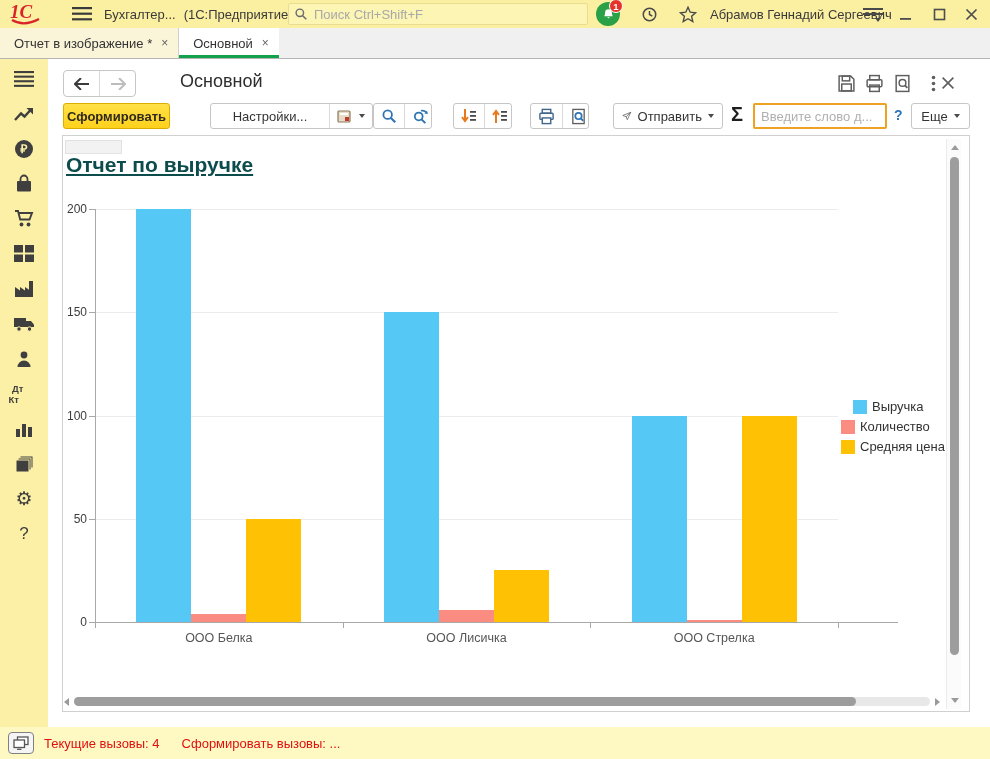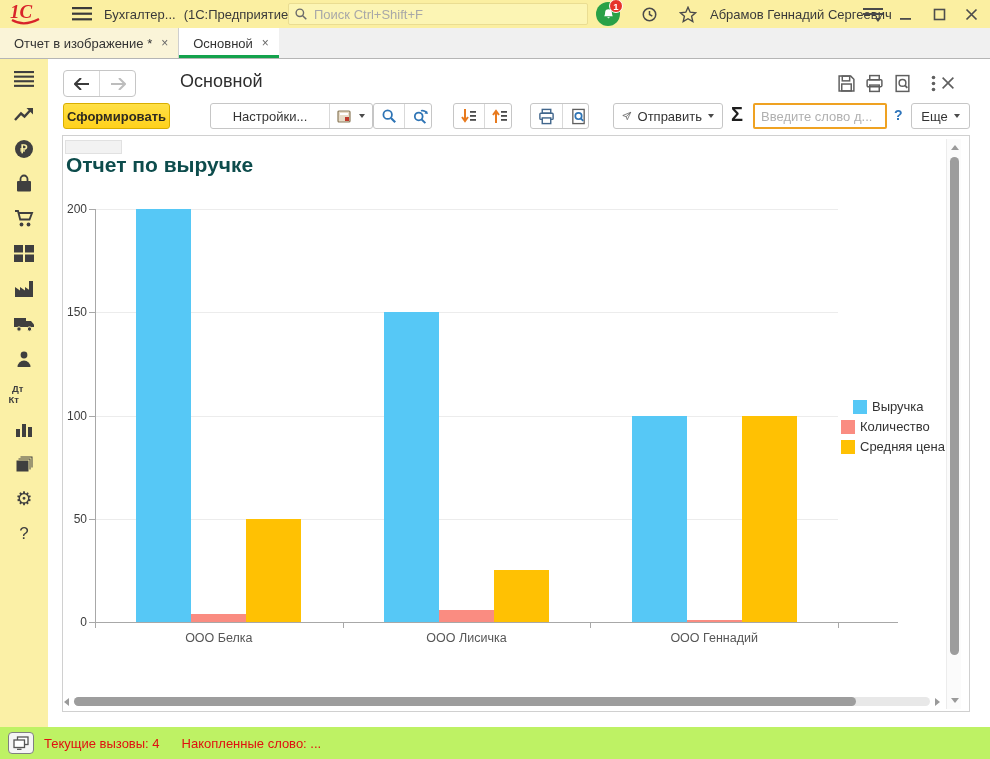--- a/index.html
+++ b/index.html
@@ -79,21 +79,21 @@
   .arr{ position:absolute; width:0; height:0; }
   .arr.up{ left:4px; top:6px; border-left:4px solid transparent; border-right:4px solid transparent; border-bottom:5px solid #9a9a9a; }
   .arr.down{ left:4px; bottom:6px; border-left:4px solid transparent; border-right:4px solid transparent; border-top:5px solid #9a9a9a; }
   .hscroll{ position:absolute; left:64px; top:695px; width:876px; height:13px; }
   .htrack{ position:absolute; left:10px; top:2px; right:10px; height:9px; background:#e8e8e8; border-radius:5px; }
   .hthumb{ position:absolute; left:10px; top:2px; width:782px; height:9px; background:#9d9d9d; border-radius:5px; }
   .arr.left{ left:0; top:3px; border-top:4px solid transparent; border-bottom:4px solid transparent; border-right:5px solid #9a9a9a; }
   .arr.right{ right:0; top:3px; border-top:4px solid transparent; border-bottom:4px solid transparent; border-left:5px solid #9a9a9a; }
 
   
-  .statusbar{ position:absolute; left:0; top:727px; width:990px; height:32px; background:#bef264; display:flex; align-items:center; padding-left:8px; }
+  .statusbar{ position:absolute; left:0; top:727px; width:990px; height:32px; background:#fef9c3; display:flex; align-items:center; padding-left:8px; }
   .status-btn{ width:26px; height:22px; background:#f5f5f5; border:1px solid #808080; border-radius:4px; display:flex; align-items:center; justify-content:center; }
   .status-texts{ margin-left:10px; display:flex; gap:22px; font-size:13px; color:#e01010; }
 </style>
 </head>
 <body>
 
 <div class="window">
 
   <div class="titlebar">
     <div class="logo">
@@ -413,21 +413,21 @@
 
   <div class="tb-help">?</div>
 
   <div class="tgroup" style="left:911px; width:59px; justify-content:center;">
     <span>Еще</span>
     <span class="caret"></span>
   </div>
 
   <div class="panel"></div>
   <div class="boxlet"></div>
-  <div class="chart-title" style="color: rgb(13, 76, 76);">Отчет по выручке</div>
+  <div class="chart-title" style="color: rgb(13, 76, 76); text-decoration: underline;">Отчет по выручке</div>
 
   <div id="chart-layer" style="position:absolute; left:0; top:0; width:990px; height:759px; pointer-events:none;">
       <div class="ytick" style="left: 89px; top: 622px;"></div>
       <div class="ylabel" style="left: 53px; top: 615px;">0</div>
       <div class="gridline" style="left: 96px; top: 518.75px; width: 742px;"></div>
       <div class="ytick" style="left: 89px; top: 518.75px;"></div>
       <div class="ylabel" style="left: 53px; top: 511.75px;">50</div>
       <div class="gridline" style="left: 96px; top: 415.5px; width: 742px;"></div>
       <div class="ytick" style="left: 89px; top: 415.5px;"></div>
       <div class="ylabel" style="left: 53px; top: 408.5px;">100</div>
@@ -446,21 +446,21 @@
       <div class="xlabel" style="left: 95px; top: 631px; width: 247.667px;">ООО Белка</div>
       <div class="xtick" style="left: 342.667px; top: 622px;"></div>
       <div class="bar" style="left: 384px; top: 312.25px; width: 55px; height: 309.75px; background: rgb(86, 200, 246);"></div>
       <div class="bar" style="left: 439px; top: 609.61px; width: 55px; height: 12.39px; background: rgb(250, 140, 129);"></div>
       <div class="bar" style="left: 494px; top: 570.375px; width: 55px; height: 51.625px; background: rgb(255, 193, 3);"></div>
       <div class="xlabel" style="left: 342.667px; top: 631px; width: 247.667px;">ООО Лисичка</div>
       <div class="xtick" style="left: 590.333px; top: 622px;"></div>
       <div class="bar" style="left: 631.667px; top: 415.5px; width: 55px; height: 206.5px; background: rgb(86, 200, 246);"></div>
       <div class="bar" style="left: 686.667px; top: 619.935px; width: 55px; height: 2.065px; background: rgb(250, 140, 129);"></div>
       <div class="bar" style="left: 741.667px; top: 415.5px; width: 55px; height: 206.5px; background: rgb(255, 193, 3);"></div>
-      <div class="xlabel" style="left: 590.333px; top: 631px; width: 247.667px;">ООО Геннадий</div>
+      <div class="xlabel" style="left: 590.333px; top: 631px; width: 247.667px;">ООО Стрелка</div>
       <div class="xtick" style="left: 838px; top: 622px;"></div>
       <div class="legend-row" style="left: 841px; top: 399px; margin-left: 12px;">
         <span class="legend-swatch" style="background: rgb(86, 200, 246);"></span>
         <span>Выручка</span>
       </div>
       <div class="legend-row" style="left: 841px; top: 419px;">
         <span class="legend-swatch" style="background: rgb(250, 140, 129);"></span>
         <span>Количество</span>
       </div>
       <div class="legend-row" style="left: 841px; top: 439px;">
@@ -484,17 +484,17 @@
   <div class="statusbar">
     <div class="status-btn">
       <svg width="16" height="14" viewBox="0 0 16 14">
           <rect x="4.5" y="1" width="10.5" height="7.5" fill="#fff" stroke="#555" stroke-width="1.3"></rect>
           <rect x="1" y="4" width="10.5" height="7.5" fill="#fff" stroke="#555" stroke-width="1.3"></rect>
           <line x1="4" y1="13.3" x2="8.5" y2="13.3" stroke="#555" stroke-width="1.3"></line>
         </svg>
     </div>
     <div class="status-texts">
       <span>Текущие вызовы: 4</span>
-      <span>Накопленные слово: ...</span>
+      <span>Сформировать вызовы: ...</span>
     </div>
   </div>
 
 </div>
 
 </body></html>

